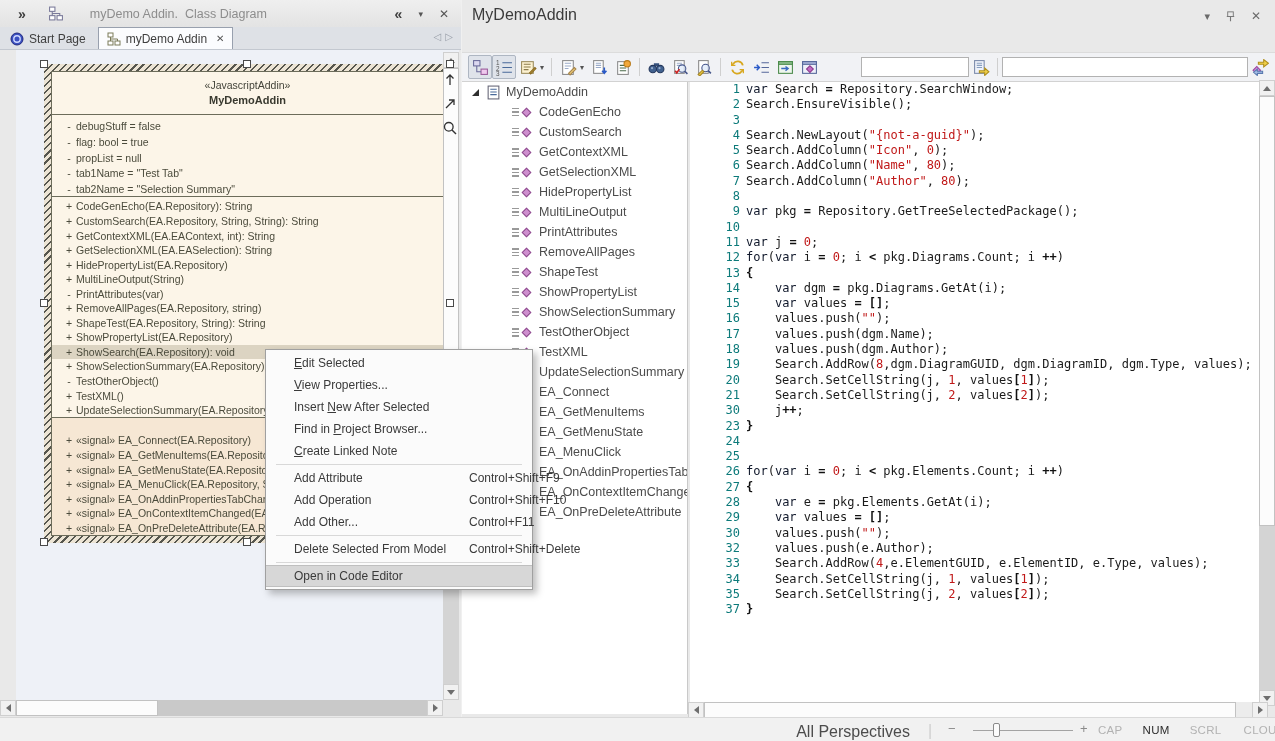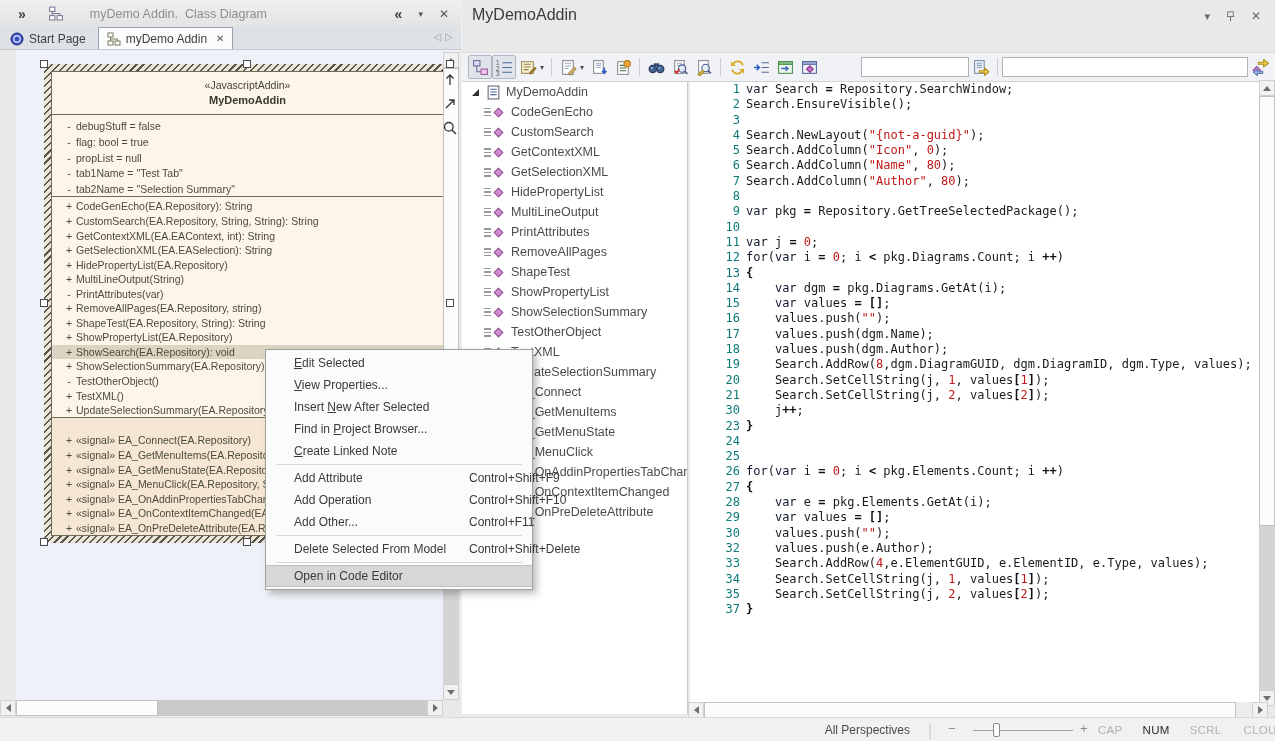--- a/index.html
+++ b/index.html
@@ -66,21 +66,21 @@
         border:1px solid transparent; border-radius:2px; flex:none; }
   .ti.pressed { background:#dfe3ea; border-color:#aeb6c2; }
   .ti-caret { font-size:8px; color:#555; margin:0 3px 0 0; flex:none; }
   .tsep { width:1px; height:18px; background:#cfcfcf; margin:0 4px; flex:none; }
   .tinput { height:20px; border:1px solid #b2b2b2; background:#fff; flex:none; outline:none;
             font-family:"Liberation Sans",sans-serif; font-size:12px; padding:0 4px; cursor:text; }
 
   #tree-pane { position:absolute; left:0; top:82px; width:226px; height:632px; background:#fff;
     border-right:1px solid #c9c9c9; overflow:hidden; }
   .trow { height:20px; display:flex; align-items:center; font-size:12.5px; color:#4c4c4c;
-          padding-left:22px; white-space:nowrap; }
+          padding-left:50px; white-space:nowrap; }
   .trow.root { padding-left:10px; }
   .trow.sel { background:#ececec; }
   .texp { width:0;height:0;border-left:7px solid transparent;border-bottom:7px solid #2f2f2f; margin-right:8px; }
   .opicon { display:flex; align-items:center; margin-right:7px; flex:none; }
   .bars { width:7px; height:9px;
     background:repeating-linear-gradient(to bottom,#999 0 1.5px,transparent 1.5px 3.5px); }
   .dia { width:7px; height:7px; background:#cf8fcf; border:1px solid #8f4f8f; transform:rotate(45deg); margin-left:4px; }
   .tlabel { margin-left:2px; }
 
   #code-pane { position:absolute; left:228px; top:82px; width:569px; height:620px; background:#fff; overflow:hidden; }
@@ -96,21 +96,21 @@
     box-shadow:4px 4px 7px rgba(0,0,0,.25); padding:2px 0; z-index:100; }
   .mi { position:relative; height:22px; display:flex; align-items:center; padding-left:28px;
         font-size:12px; color:#3a3a3a; }
   .mi .sc { position:absolute; left:203px; }
   .mi.hl { background:#d7d7d7; border-top:1px solid #bfbfbf; border-bottom:1px solid #bfbfbf; }
   .msep { height:1px; background:#d8d8d8; margin:2px 10px; }
   .ul { text-decoration:underline; }
 
   
   #status-bar { left:0; top:717px; width:1275px; height:24px; background:#f1f1f1; border-top:1px solid #d9d9d9; }
-  #sb-persp { position:absolute; left:770px; top:5px; width:140px; text-align:right; font-size:12px; color:#4c4c4c; }
+  #sb-persp { position:absolute; left:770px; top:5px; width:140px; text-align:right; font-size:16px; color:#4c4c4c; }
   #sb-sep1 { position:absolute; left:928px; top:4px; color:#cfcfcf; }
   #sb-minus { position:absolute; left:948px; top:3px; color:#8a8a8a; font-size:13px; }
   #sb-track { position:absolute; left:973px; top:12px; width:100px; height:1px; background:#a3a3a3; }
   #sb-thumbz { position:absolute; left:993px; top:5px; width:7px; height:14px; background:#fbfbfb;
                border:1px solid #8a8a8a; border-radius:2px; }
   #sb-plus { position:absolute; left:1080px; top:3px; color:#8a8a8a; font-size:13px; }
   #sb-toggles { position:absolute; left:1098px; top:6px; display:flex; }
   #sb-toggles span { font-size:11.5px; color:#b2b2b2; letter-spacing:.3px; }
   #sb-toggles span.on { color:#2d2d2d; }
 </style>

